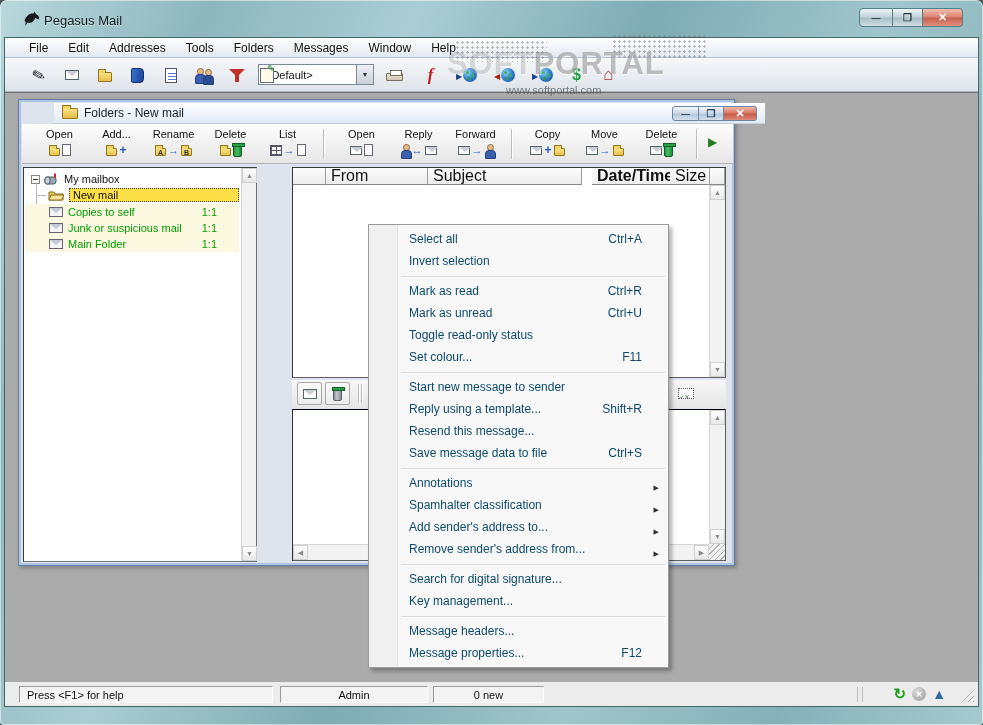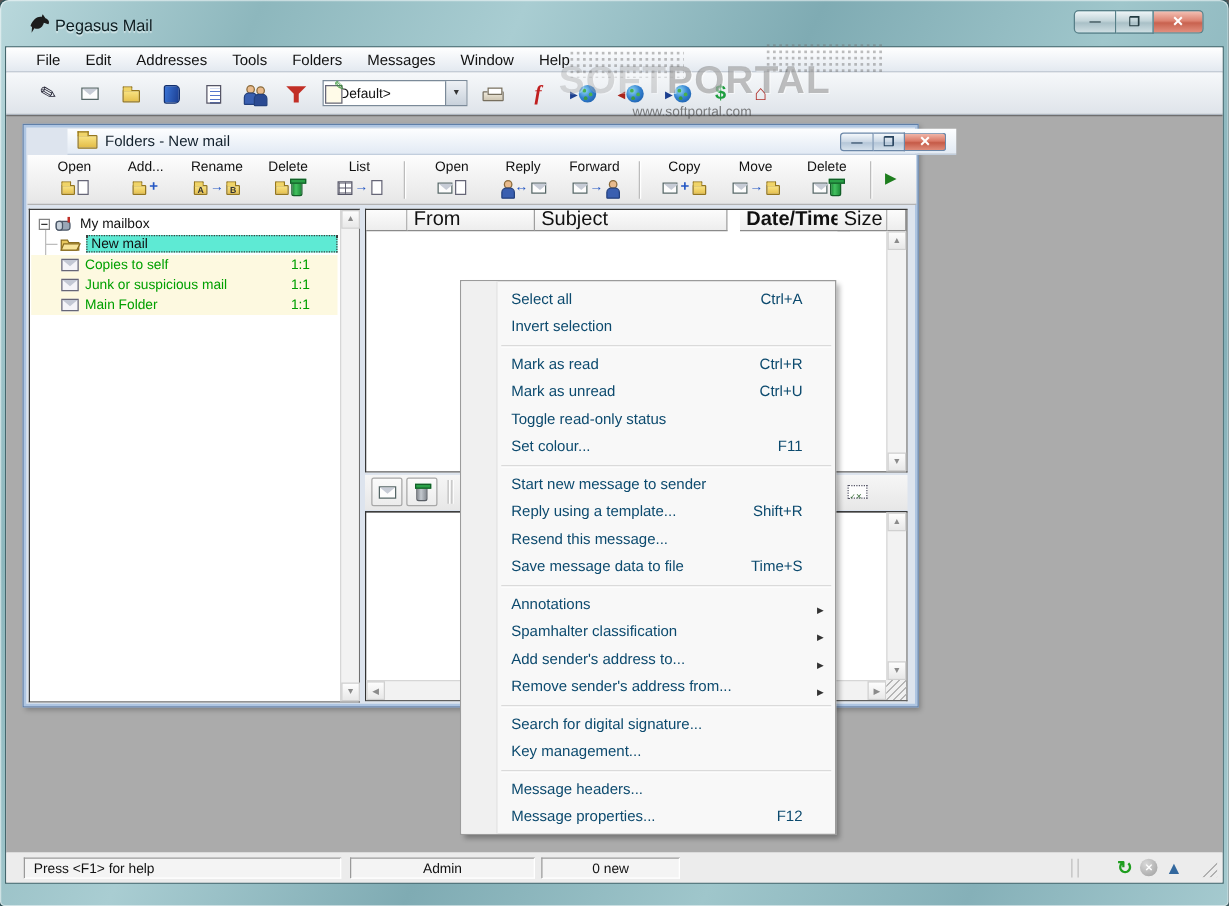--- a/index.html
+++ b/index.html
@@ -99,33 +99,33 @@
   .p-person{ position:relative; width:9px; height:13px; }
   .p-person::before{ content:""; position:absolute; left:2px; top:0; width:5px; height:5px; border-radius:50%; background:#e9bb8d; border:1px solid #8a6a3a; }
   .p-person::after{ content:""; position:absolute; left:0; top:6px; width:9px; height:7px; border-radius:4px 4px 1px 1px; background:#3a5fb0; border:1px solid #23407e; }
   .p-folder-tag{ position:relative; }
   .p-folder-tag::after{ position:absolute; left:2px; top:0px; font-size:7px; font-weight:bold; color:#333; }
   .tag-a::after{ content:"A"; }
   .tag-b::after{ content:"B"; }
   .p-table{ width:12px; height:11px; background:#fff; border:1px solid #556; background-image:linear-gradient(#556 0 1px, transparent 1px), linear-gradient(90deg, #556 0 1px, transparent 1px); background-size:100% 4px, 5px 100%; }
   .g-more::before{ content:"▶"; color:#1e7e1e; font-size:12px; }
   
-  .tree-pane{ position:absolute; left:4px; top:67px; width:265px; height:395px; background:#fff; border:1px solid #707070; border-top-color:#3c3c3c; border-left-color:#3c3c3c; }
+  .tree-pane{ position:absolute; left:4px; top:67px; width:234px; height:395px; background:#fff; border:1px solid #707070; border-top-color:#3c3c3c; border-left-color:#3c3c3c; }
   .tree-scroll{ position:absolute; right:0; top:0; bottom:0; width:15px; background:#f2f2f2; border-left:1px solid #d6d6d6; }
   .scr-btn{ position:absolute; left:0; width:15px; height:15px; display:flex; align-items:center; justify-content:center; color:#8a8a8a; font-size:7px; background:linear-gradient(#fdfdfd,#e8e8e8); border:1px solid #d0d0d0; }
   .scr-btn.up{ top:0; } .scr-btn.down{ bottom:0; }
   .g-up::before{ content:"▲"; } .g-down::before{ content:"▼"; }
   .g-left::before{ content:"◀"; } .g-right::before{ content:"▶"; }
   .trow{ position:absolute; left:1px; height:16px; display:flex; align-items:center; font-size:11px; }
   .trow .val{ position:absolute; right:22px; color:#00a000; }
   .trow.green{ background:#fdf9e0; left:1px; right:17px; color:#00a000; }
   .expander{ width:9px; height:9px; background:#fff; border:1px solid #848484; position:relative; margin-right:4px; }
   .expander::before{ content:""; position:absolute; left:1px; top:3px; width:5px; height:1px; background:#333; }
   .tree-line{ position:absolute; background:#bdbdbd; }
-  .sel-row{ border:1px dotted #3c3c3c; background:#5eead4; padding:0 3px; display:flex; align-items:center; }
+  .sel-row{ border:1px dotted #3c3c3c; background:#fde047; padding:0 3px; display:flex; align-items:center; }
   .env-glyph{ width:14px; height:10px; background:#f4f4f8; border:1px solid #667; position:relative; margin-right:5px; flex:none; }
   .env-glyph::before{ content:""; position:absolute; left:0; top:0; border-left:6px solid transparent; border-right:6px solid transparent; border-top:5px solid #c3c8d4; }
   
   .list-pane{ position:absolute; left:273px; top:67px; width:434px; height:211px; background:#fff; border:1px solid #606060; border-top-color:#383838; border-left-color:#383838; }
   .hdr{ position:absolute; top:0; height:17px; background:linear-gradient(#fcfcfc,#ededed); border-right:1px solid #9e9e9e; border-bottom:1px solid #8a8a8a; font-size:16px; display:flex; align-items:center; padding-left:5px; }
   .hdr.bold{ font-weight:bold; }
   .vscroll{ position:absolute; right:0; width:16px; background:#f2f2f2; border-left:1px solid #d6d6d6; }
   .vscroll .scr-btn{ width:15px; }
   
   .pv-toolbar{ position:absolute; left:273px; top:280px; width:434px; height:28px; background:linear-gradient(#f6f6f6,#e7e7e7); }
@@ -559,21 +559,21 @@
     <div class="cm-item">
       <span class="cm-label">Reply using a template...</span>
       <span class="cm-short">Shift+R</span>
     </div>
     <div class="cm-item">
       <span class="cm-label">Resend this message...</span>
       <span class="cm-short"></span>
     </div>
     <div class="cm-item">
       <span class="cm-label">Save message data to file</span>
-      <span class="cm-short">Time+S</span>
+      <span class="cm-short">Ctrl+S</span>
     </div>
     <div class="cm-sep"></div>
     <div class="cm-item">
       <span class="cm-label">Annotations</span>
       <span class="cm-arrow"></span>
     </div>
     <div class="cm-item">
       <span class="cm-label">Spamhalter classification</span>
       <span class="cm-arrow"></span>
     </div>

